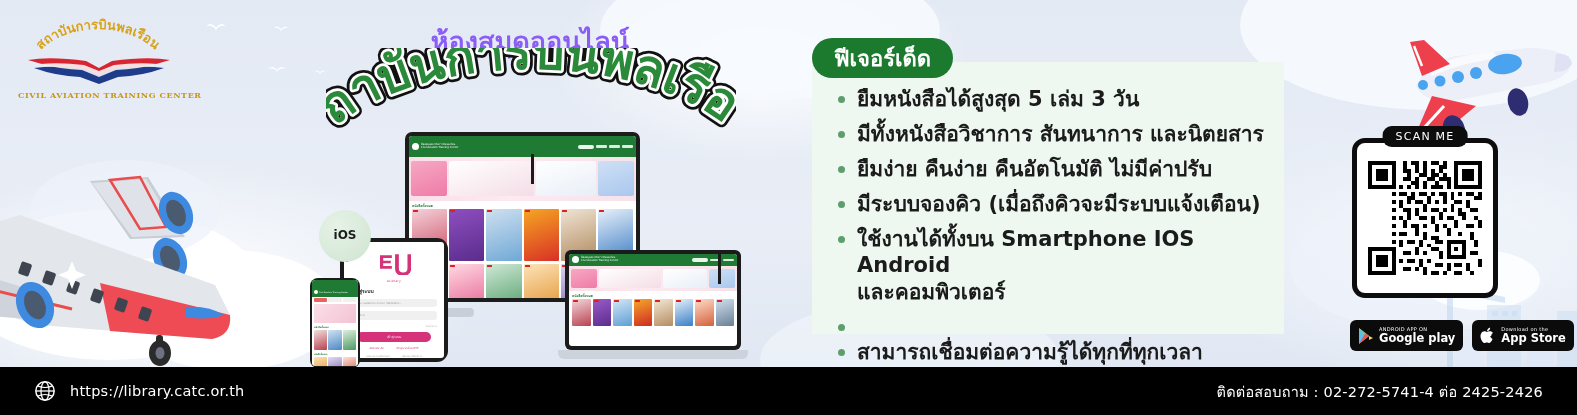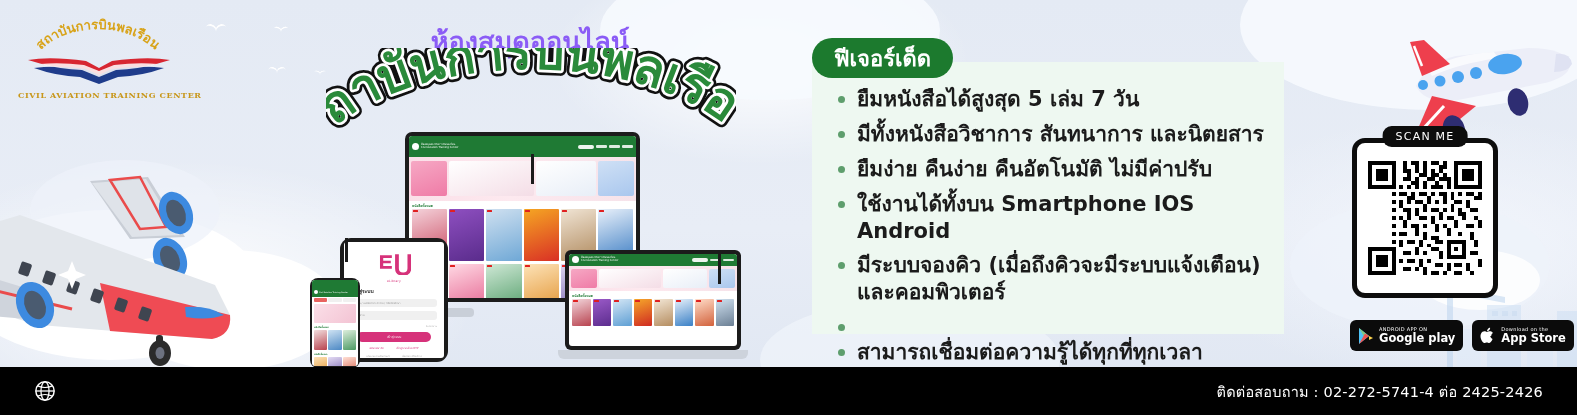--- a/index.html
+++ b/index.html
@@ -462,48 +462,51 @@
             <div style="flex:1;aspect-ratio:.68;background:linear-gradient(160deg,#e5dcf4,#6d5aa8);border-radius:1px;"></div>
             <div style="flex:1;aspect-ratio:.68;background:linear-gradient(160deg,#ffe0d6,#d2543c);border-radius:1px;"></div>
           </div>
         </div>
       </div>
     </div>
 
     <div class="bubble-stem" style="left:231px;top:44px;height:30px;"></div>
 
     <div class="bubble-stem" style="left:45px;top:128px;height:24px;"></div>
+    <div class="bubble" style="left:19px;top:100px;width:52px;height:52px;">
+      <span>iOS</span>
+    </div>
 
     <div class="bubble-stem" style="left:418px;top:140px;height:34px;"></div>
   </div>
 
   <div class="features"></div>
   <div class="features-badge">
     <span>ฟีเจอร์เด็ด</span>
   </div>
   <div class="feature-list">
     <div class="feature-item">
       <span class="feature-dot"></span>
-      <span>ยืมหนังสือได้สูงสุด 5 เล่ม 7 วัน</span>
+      <span>ยืมหนังสือได้สูงสุด 5 เล่ม 3 วัน</span>
     </div>
     <div class="feature-item">
       <span class="feature-dot"></span>
       <span>มีทั้งหนังสือวิชาการ สันทนาการ และนิตยสาร</span>
     </div>
     <div class="feature-item">
       <span class="feature-dot"></span>
       <span>ยืมง่าย คืนง่าย คืนอัตโนมัติ ไม่มีค่าปรับ</span>
     </div>
     <div class="feature-item">
       <span class="feature-dot"></span>
-      <span>ใช้งานได้ทั้งบน Smartphone IOS Android</span>
+      <span>มีระบบจองคิว (เมื่อถึงคิวจะมีระบบแจ้งเตือน)</span>
     </div>
     <div class="feature-item">
       <span class="feature-dot"></span>
-      <span>มีระบบจองคิว (เมื่อถึงคิวจะมีระบบแจ้งเตือน)</span>
+      <span>ใช้งานได้ทั้งบน Smartphone IOS Android</span>
     </div>
     <div class="feature-item cont">
       <span>และคอมพิวเตอร์</span>
     </div>
     <div class="feature-item">
       <span class="feature-dot"></span>
     </div>
     <div class="feature-item">
       <span class="feature-dot"></span>
       <span>สามารถเชื่อมต่อความรู้ได้ทุกที่ทุกเวลา</span>
@@ -686,19 +689,20 @@
 
   <div class="footer">
     <div class="footer-left">
       <svg class="footer-icon" width="22" height="22" viewBox="0 0 24 24">
         <circle cx="12" cy="12" r="10" fill="none" stroke="#fff" stroke-width="1.6"></circle>
         <ellipse cx="12" cy="12" rx="4.4" ry="10" fill="none" stroke="#fff" stroke-width="1.4"></ellipse>
         <line x1="2" y1="12" x2="22" y2="12" stroke="#fff" stroke-width="1.4"></line>
         <path d="M4 6.4 Q12 10 20 6.4" fill="none" stroke="#fff" stroke-width="1.3"></path>
         <path d="M4 17.6 Q12 14 20 17.6" fill="none" stroke="#fff" stroke-width="1.3"></path>
       </svg>
+      <span class="footer-text">https://library.catc.or.th</span>
     </div>
     <div class="footer-right">
       <span class="footer-text">ติดต่อสอบถาม : 02-272-5741-4 ต่อ 2425-2426</span>
     </div>
   </div>
 
 </div>
 
 </body></html>

